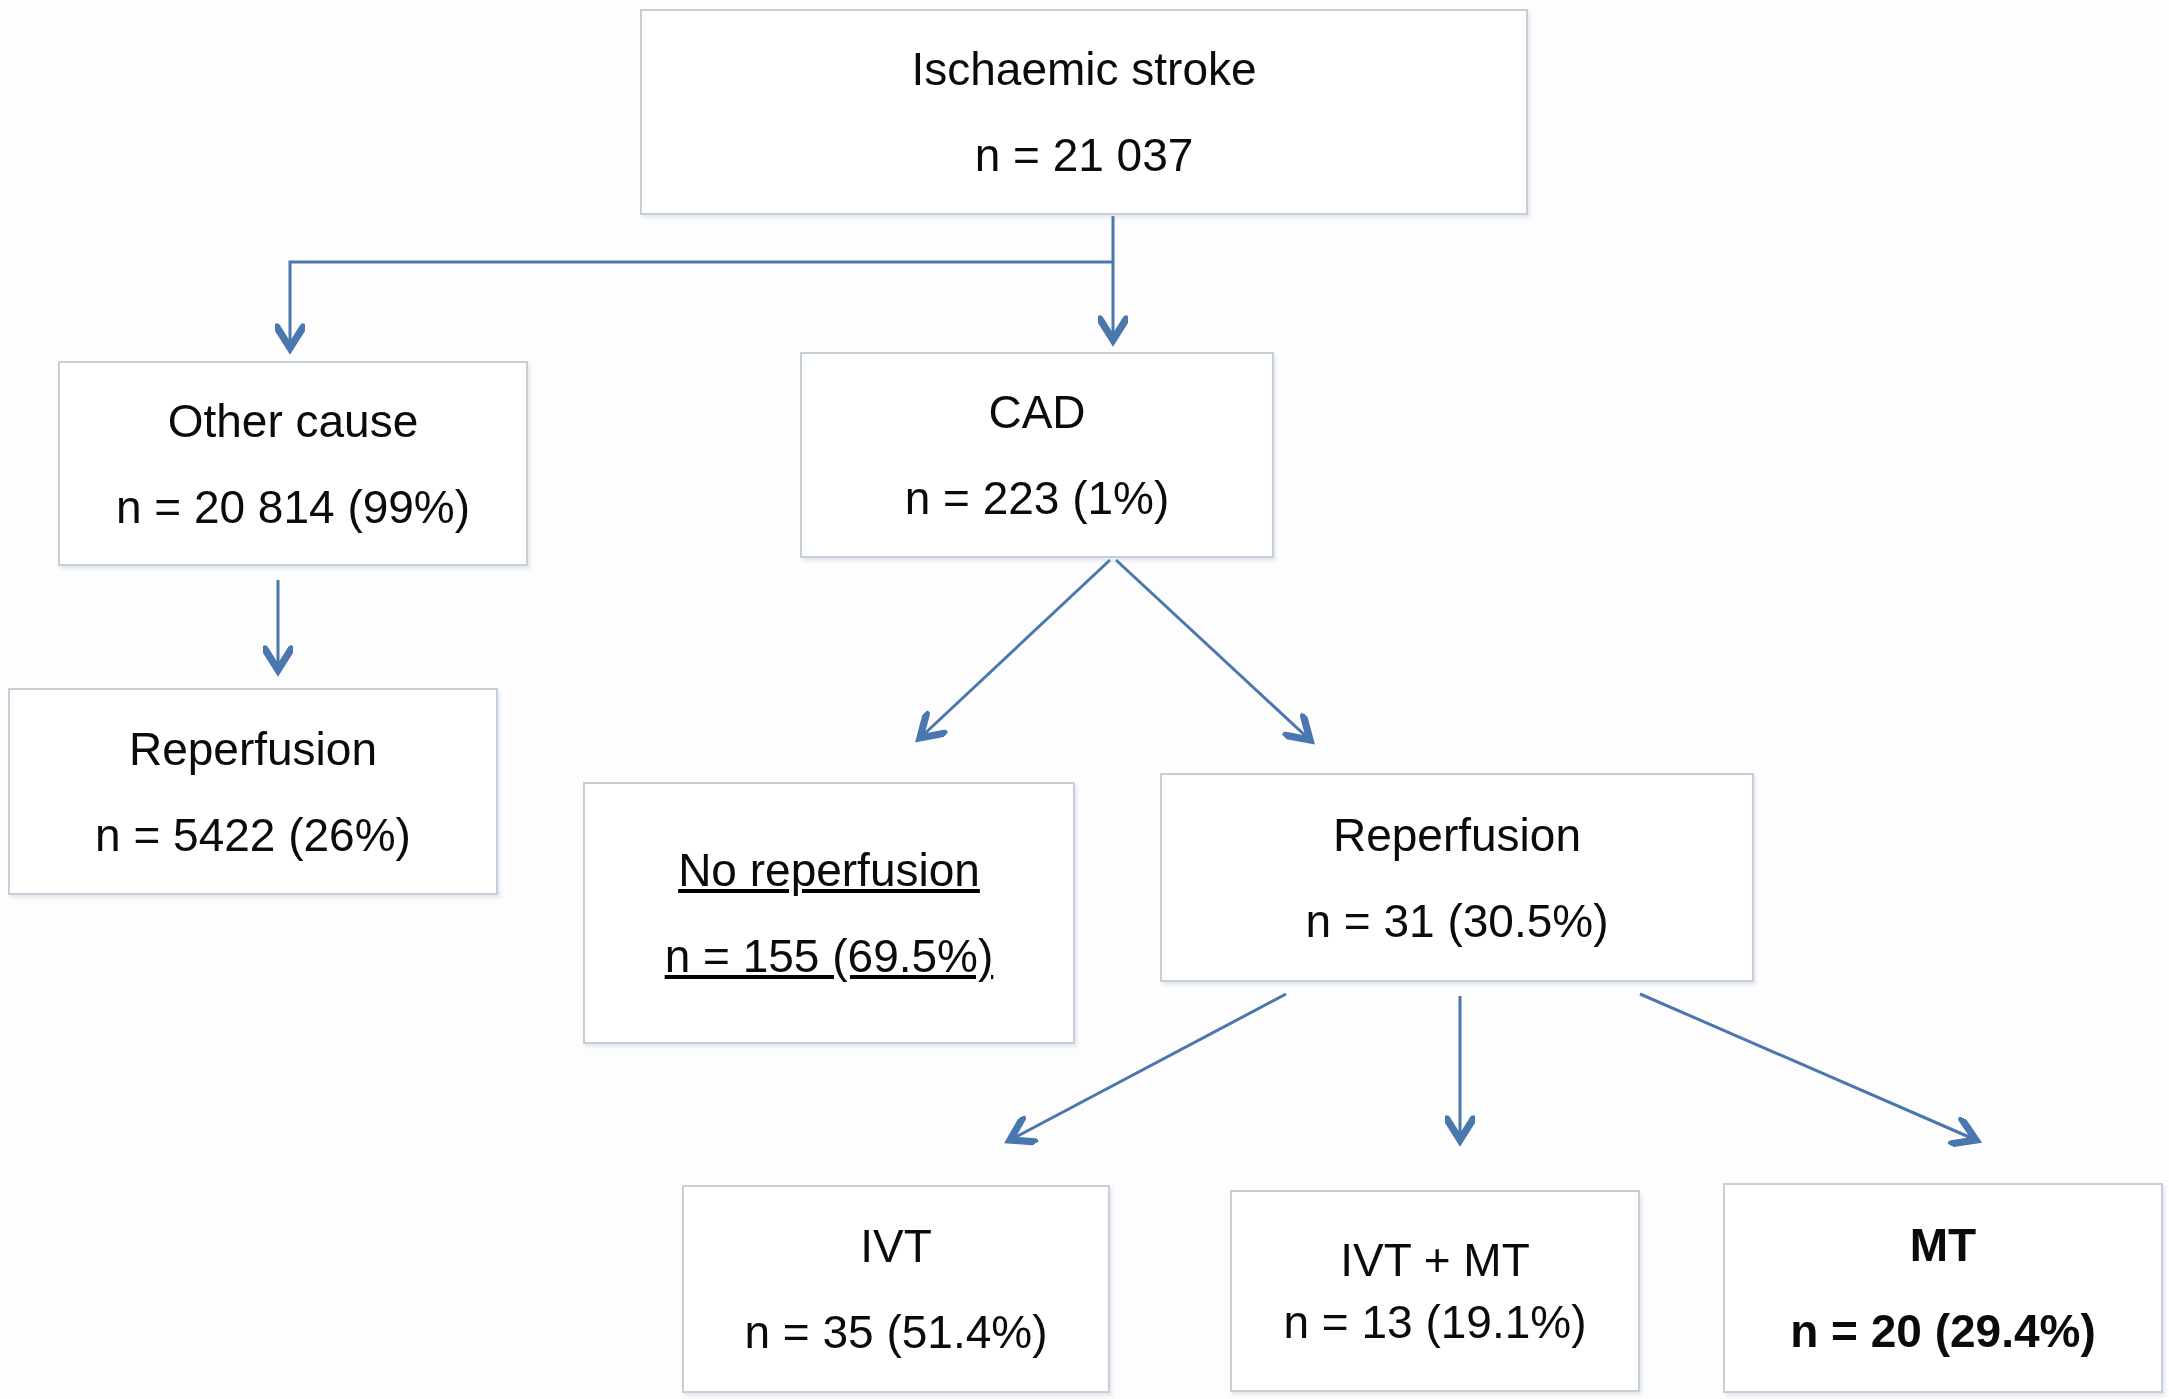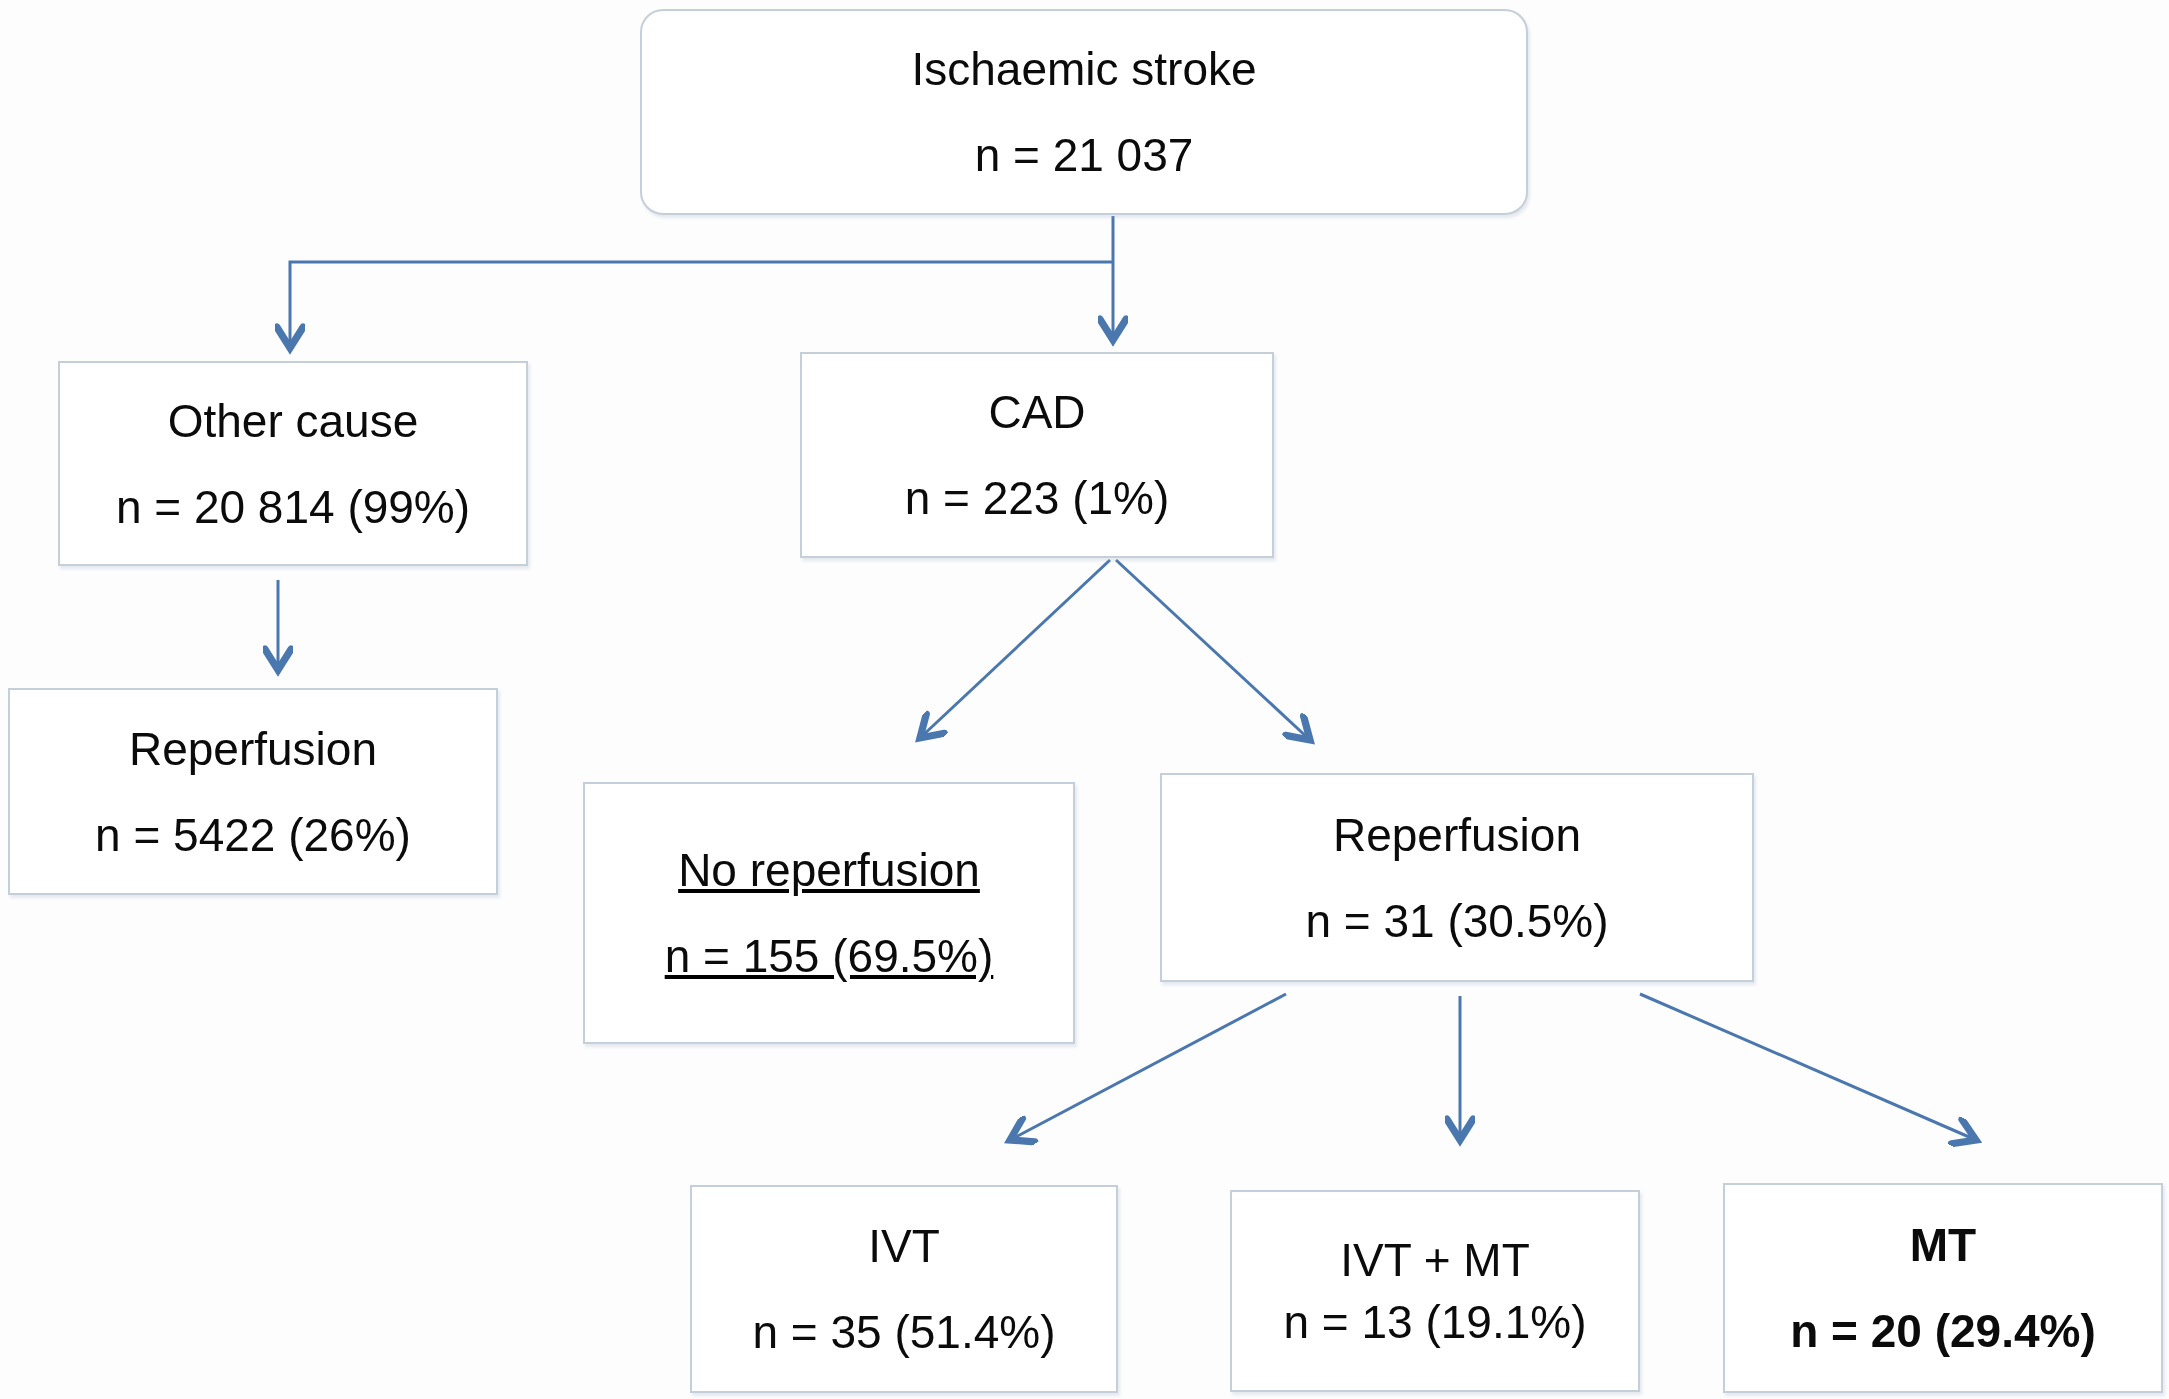--- a/index.html
+++ b/index.html
@@ -63,21 +63,21 @@
       <path d="M 1113 262 L 290 262 L 290 348" marker-end="url(#arrowhead)"></path>
       <path d="M 278 580 L 278 670" marker-end="url(#arrowhead)"></path>
       <path d="M 1110 560 L 920 738" marker-end="url(#arrowhead)"></path>
       <path d="M 1116 560 L 1310 740" marker-end="url(#arrowhead)"></path>
       <path d="M 1286 994 L 1010 1140" marker-end="url(#arrowhead)"></path>
       <path d="M 1460 996 L 1460 1140" marker-end="url(#arrowhead)"></path>
       <path d="M 1640 994 L 1976 1140" marker-end="url(#arrowhead)"></path>
     </g>
   </svg>
 
-  <div class="node" style="left:640px; top:9px; width:888px; height:206px;border-radius:23px;">
+  <div class="node" style="left:640px; top:9px; width:888px; height:206px;">
     <div class="node-label">Ischaemic stroke</div>
     <div class="node-value">n = 21 037</div>
   </div>
 
   <div class="node" style="left:58px; top:361px; width:470px; height:205px;text-align:right;">
     <div class="node-label">Other cause</div>
     <div class="node-value">n = 20 814 (99%)</div>
   </div>
 
   <div class="node" style="left:8px; top:688px; width:490px; height:207px;">
@@ -93,21 +93,21 @@
   <div class="node" style="left:583px; top:782px; width:492px; height:262px;text-decoration:underline;">
     <div class="node-label">No reperfusion</div>
     <div class="node-value">n = 155 (69.5%)</div>
   </div>
 
   <div class="node" style="left:1160px; top:773px; width:594px; height:209px;">
     <div class="node-label">Reperfusion</div>
     <div class="node-value">n = 31 (30.5%)</div>
   </div>
 
-  <div class="node" style="left:682px; top:1185px; width:428px; height:208px;margin-left:8px;">
+  <div class="node" style="left:682px; top:1185px; width:428px; height:208px;">
     <div class="node-label">IVT</div>
     <div class="node-value">n = 35 (51.4%)</div>
   </div>
 
   <div class="node" style="left:1230px; top:1190px; width:410px; height:202px;gap:16px;">
     <div class="node-label">IVT + MT</div>
     <div class="node-value">n = 13 (19.1%)</div>
   </div>
 
   <div class="node" style="left:1723px; top:1183px; width:440px; height:210px;font-weight:bold;">

